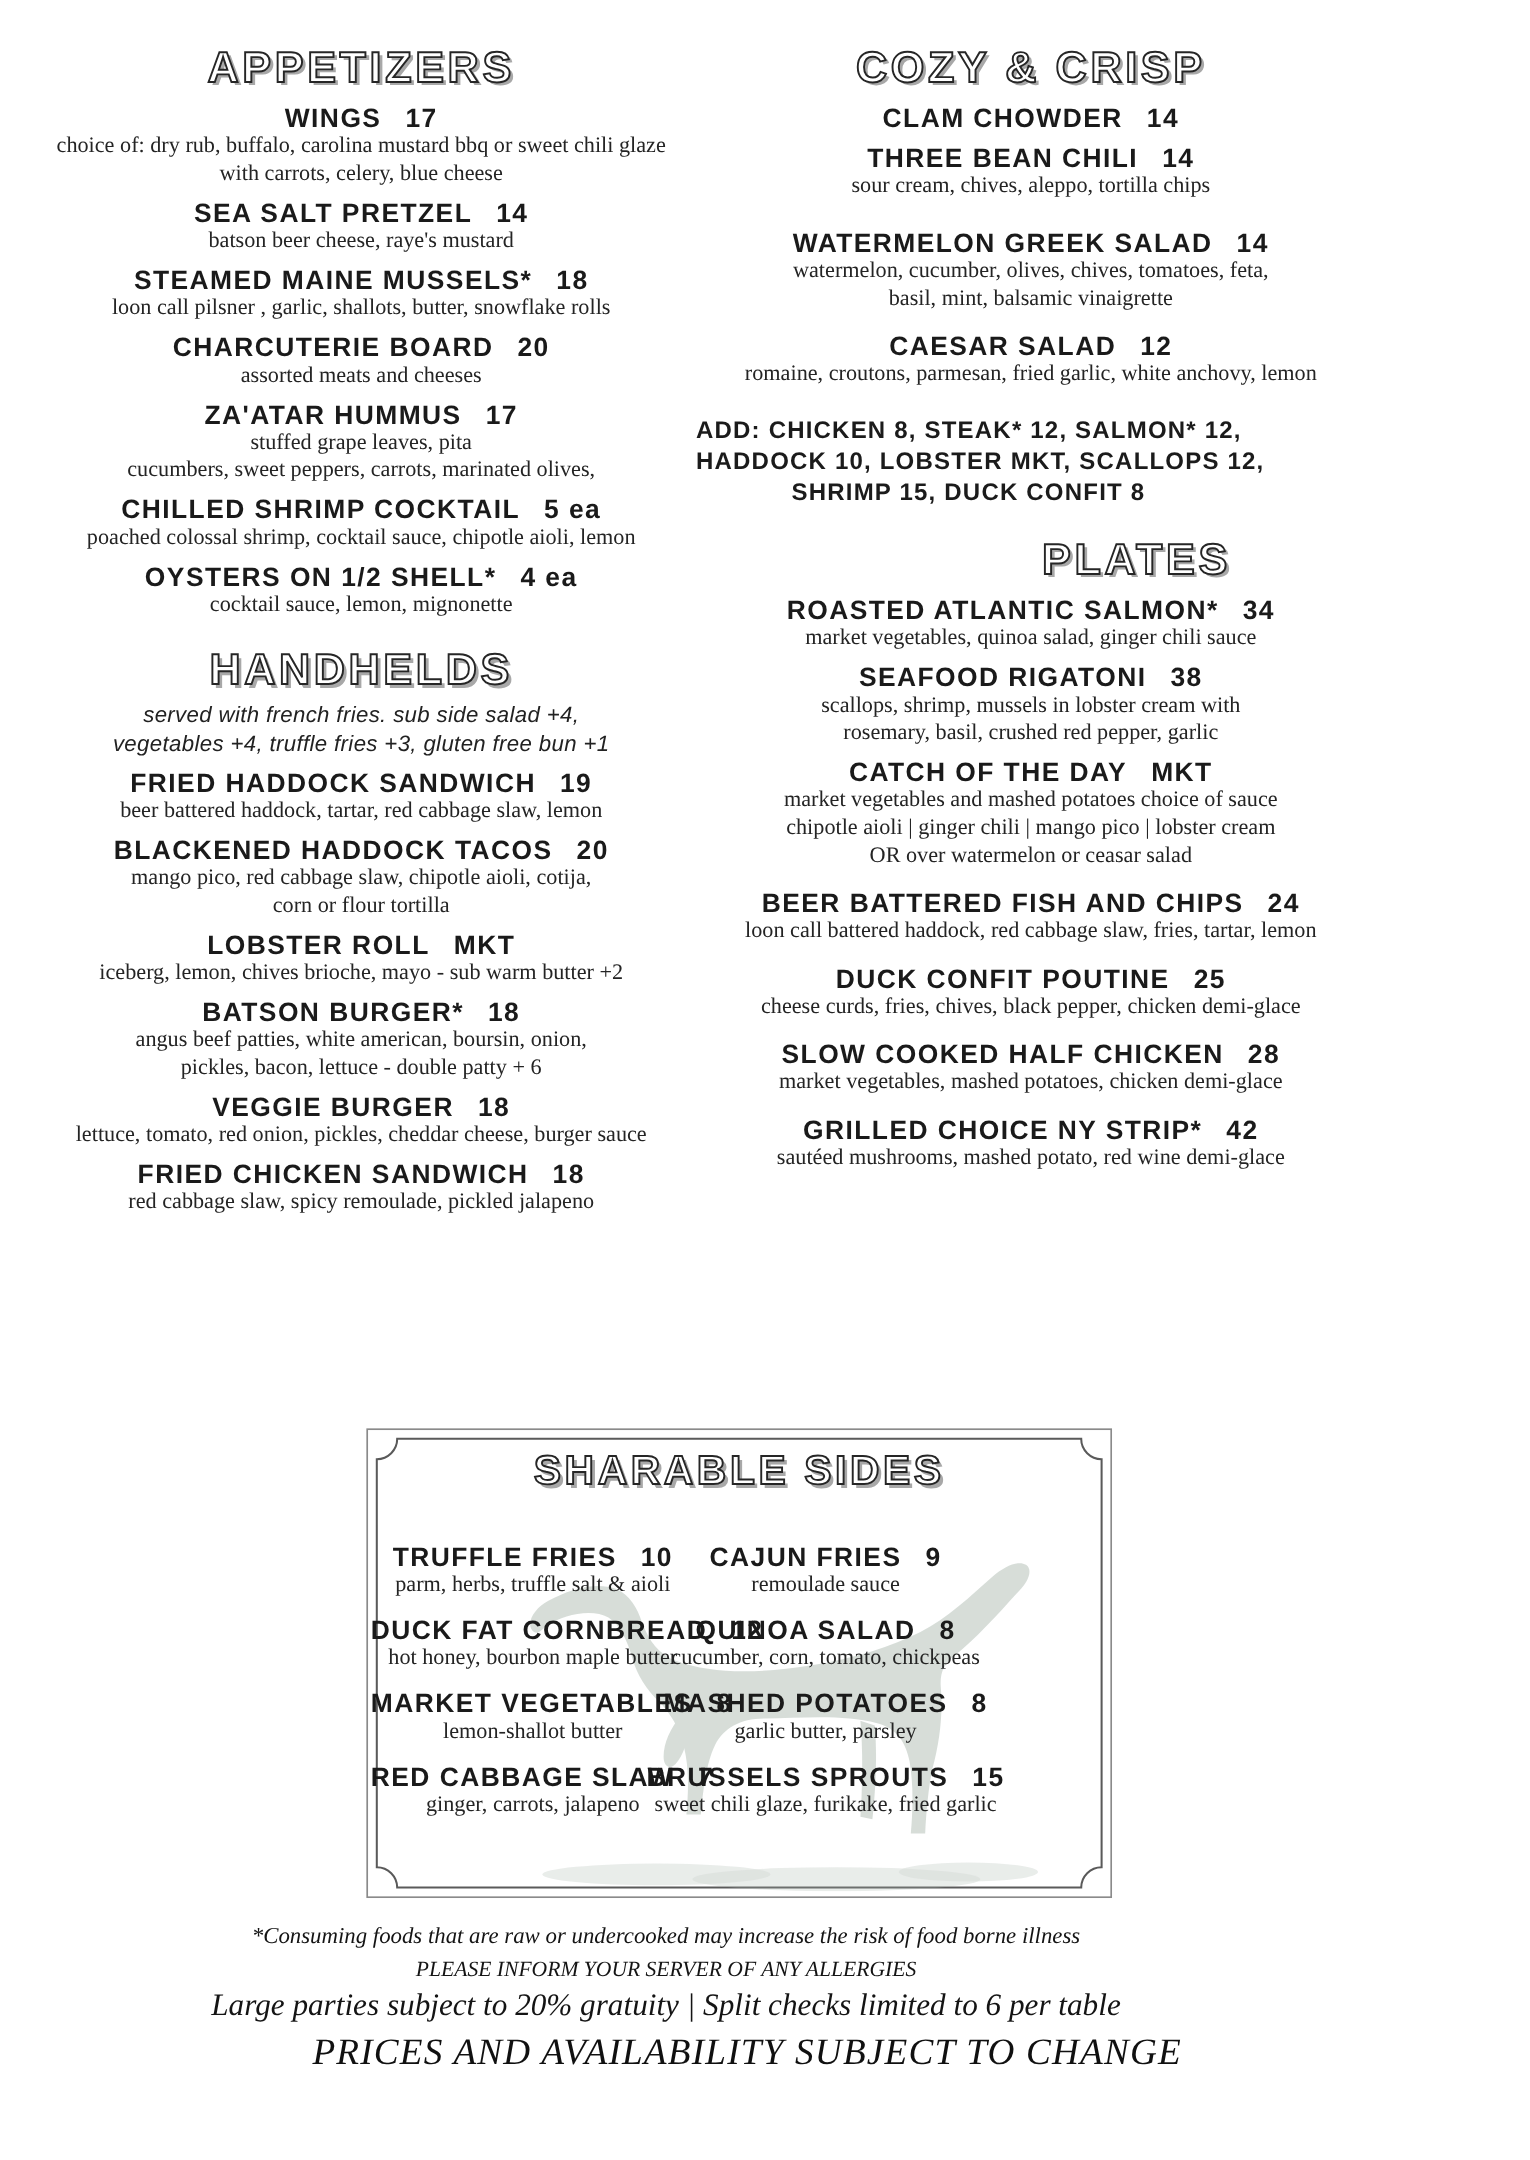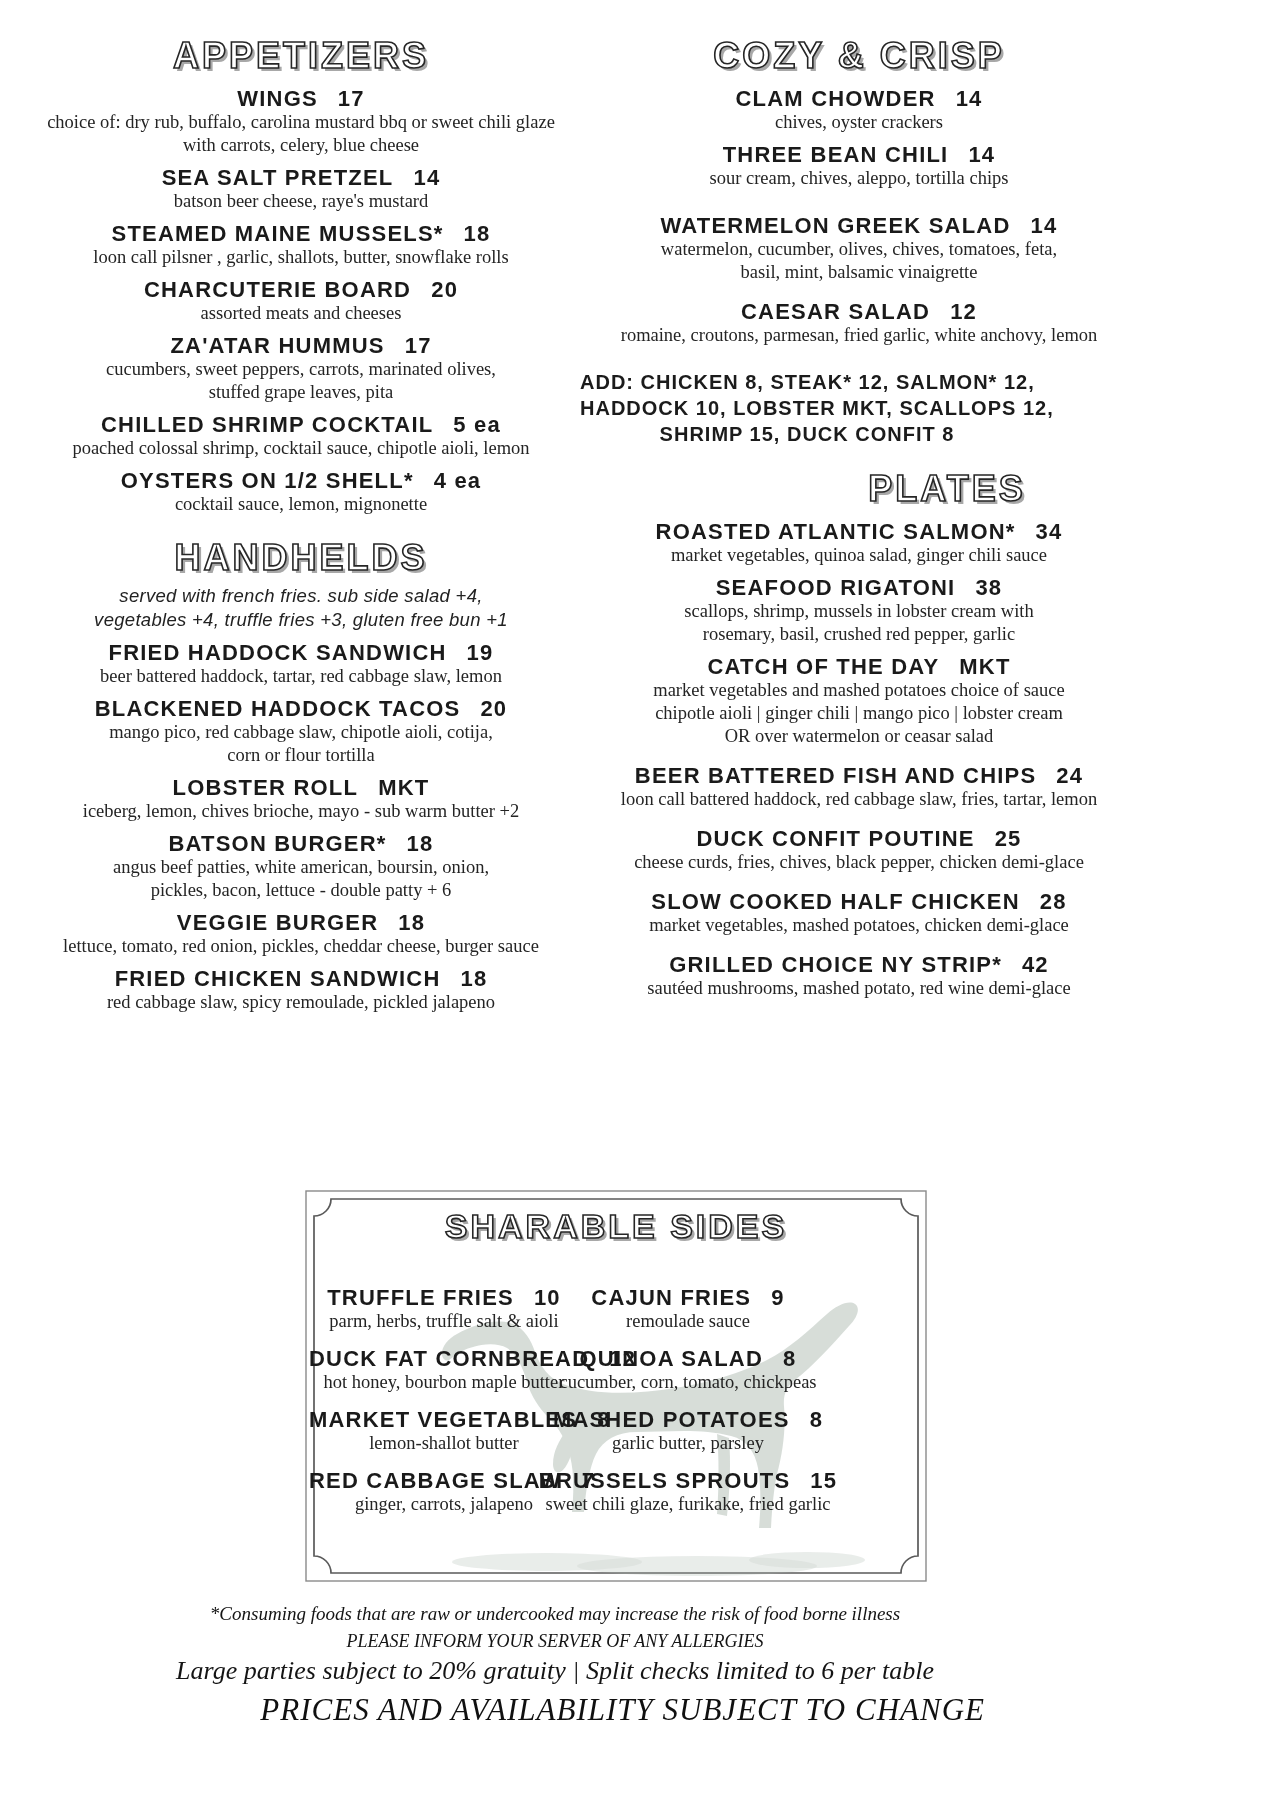--- a/index.html
+++ b/index.html
@@ -60,22 +60,22 @@
     <div class="mi">
       <div class="mi-name"><span>STEAMED MAINE MUSSELS*</span><span class="pr">18</span></div>
       <div class="mi-desc">loon call pilsner , garlic, shallots, butter, snowflake rolls</div>
     </div>
     <div class="mi">
       <div class="mi-name"><span>CHARCUTERIE BOARD</span><span class="pr">20</span></div>
       <div class="mi-desc">assorted meats and cheeses</div>
     </div>
     <div class="mi">
       <div class="mi-name"><span>ZA'ATAR HUMMUS</span><span class="pr">17</span></div>
+      <div class="mi-desc">stuffed grape leaves, pita</div>
       <div class="mi-desc">cucumbers, sweet peppers, carrots, marinated olives,</div>
-      <div class="mi-desc">stuffed grape leaves, pita</div>
     </div>
     <div class="mi">
       <div class="mi-name"><span>CHILLED SHRIMP COCKTAIL</span><span class="pr">5 ea</span></div>
       <div class="mi-desc">poached colossal shrimp, cocktail sauce, chipotle aioli, lemon</div>
     </div>
     <div class="mi">
       <div class="mi-name"><span>OYSTERS ON 1/2 SHELL*</span><span class="pr">4 ea</span></div>
       <div class="mi-desc">cocktail sauce, lemon, mignonette</div>
     </div>
 
@@ -111,21 +111,20 @@
       <div class="mi-name"><span>FRIED CHICKEN SANDWICH</span><span class="pr">18</span></div>
       <div class="mi-desc">red cabbage slaw, spicy remoulade, pickled jalapeno</div>
     </div>
   </div>
 
   <div class="col col-right">
     <div class="sec-title">COZY &amp; CRISP</div>
 
     <div class="mi">
       <div class="mi-name"><span>CLAM CHOWDER</span><span class="pr">14</span></div>
-      <div class="mi-desc">chives, oyster crackers</div>
     </div>
     <div class="mi">
       <div class="mi-name"><span>THREE BEAN CHILI</span><span class="pr">14</span></div>
       <div class="mi-desc">sour cream, chives, aleppo, tortilla chips</div>
     </div>
     <div class="mi gap-lg">
       <div class="mi-name"><span>WATERMELON GREEK SALAD</span><span class="pr">14</span></div>
       <div class="mi-desc">watermelon, cucumber, olives, chives, tomatoes, feta,</div>
       <div class="mi-desc">basil, mint, balsamic vinaigrette</div>
     </div>

